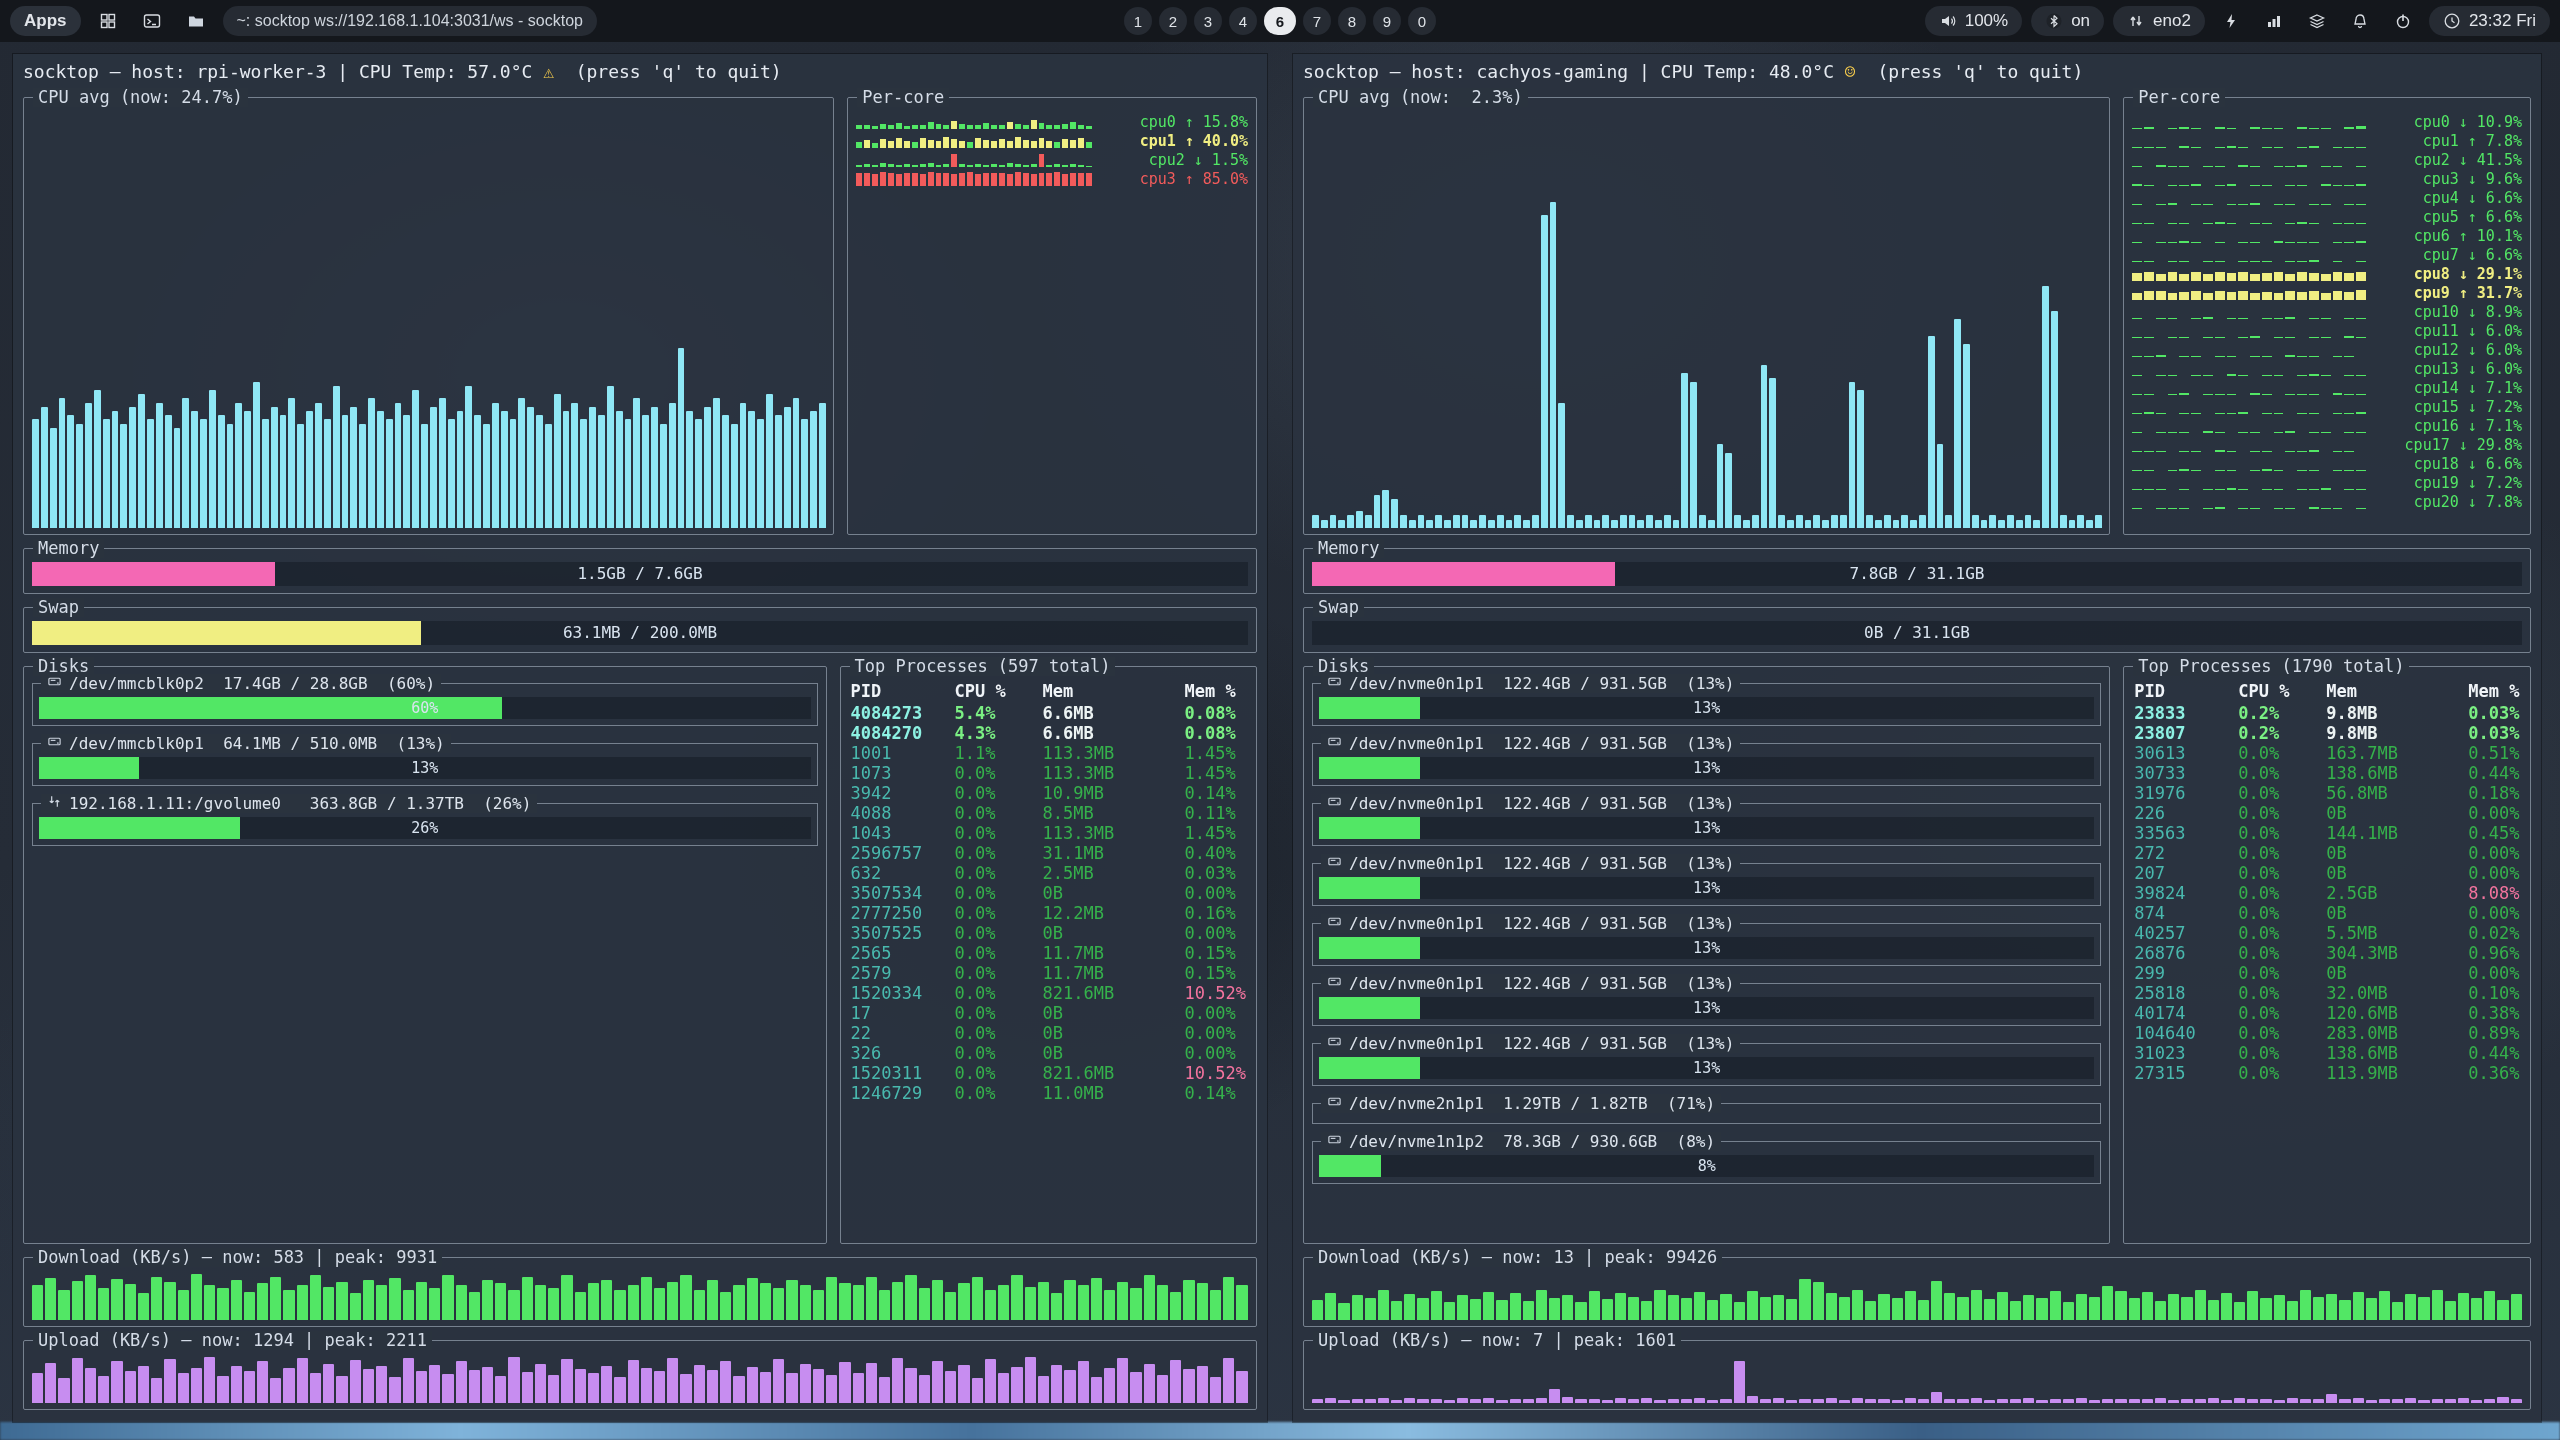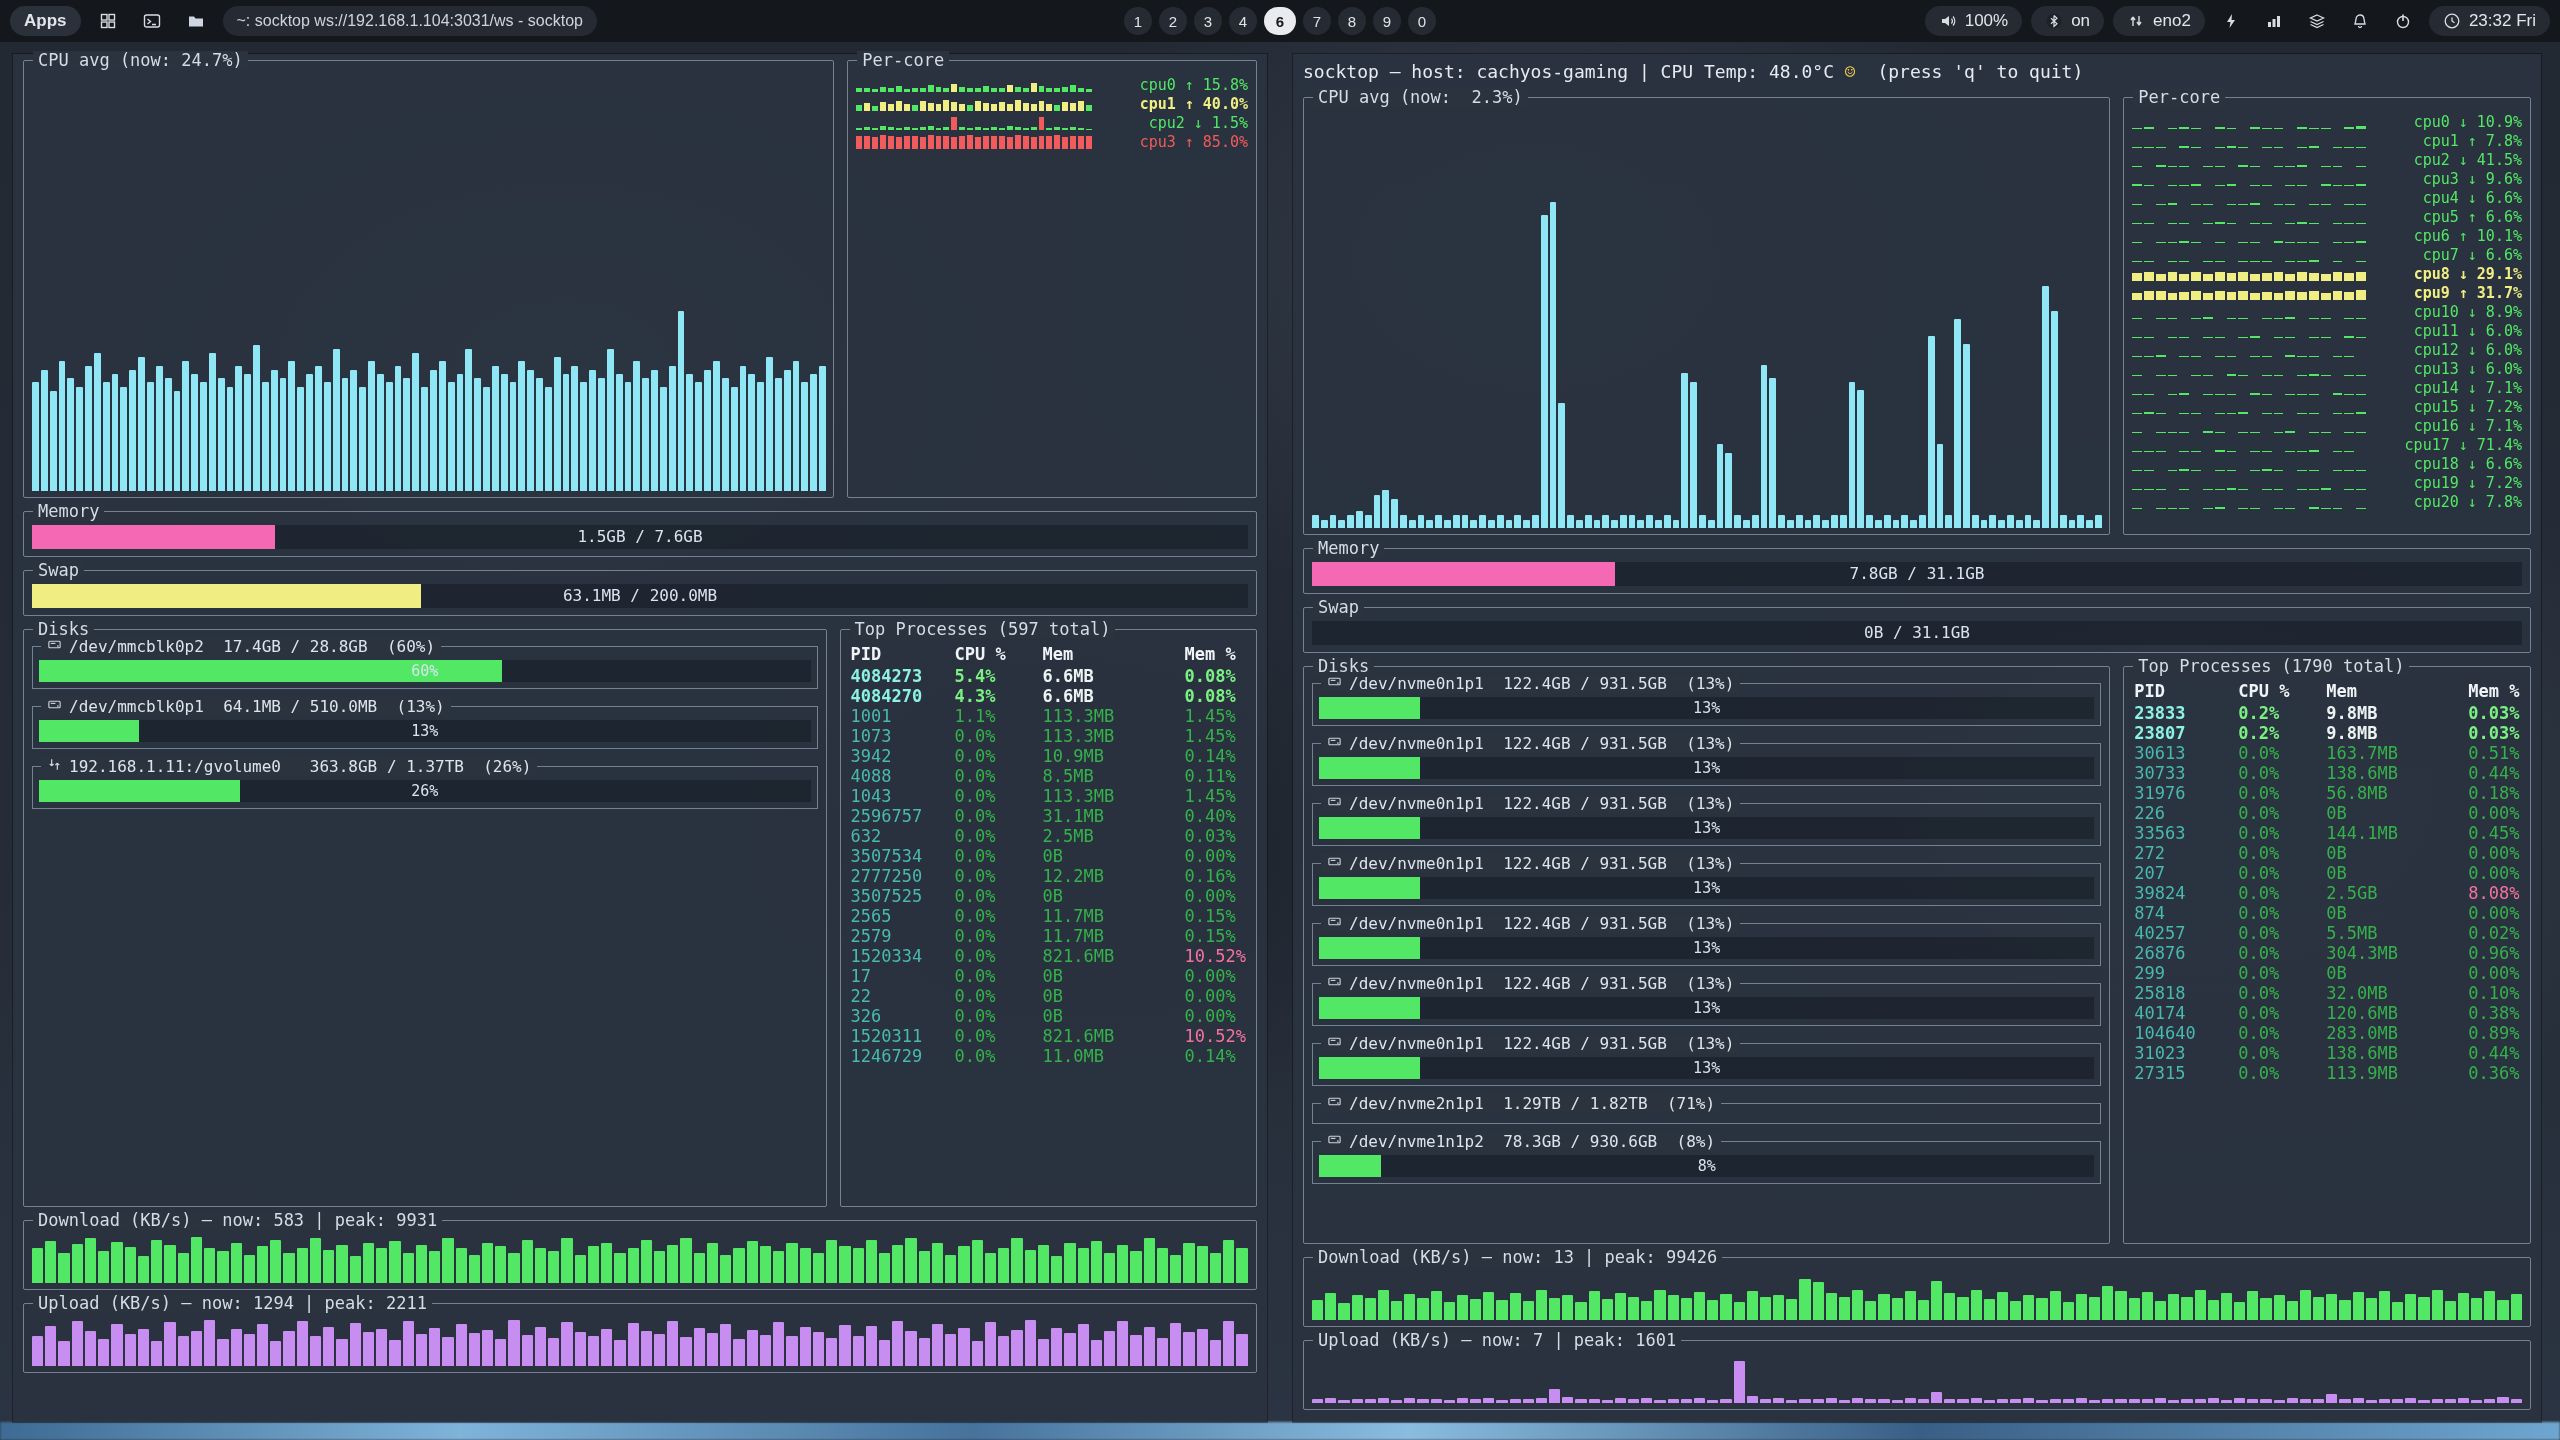--- a/index.html
+++ b/index.html
@@ -203,20 +203,21 @@
             <circle cx="9" cy="9" r="6.8" fill="none" stroke="#d9dde2" stroke-width="1.3"></circle>
             <path d="M9 5.5V9l2.5 1.8" fill="none" stroke="#d9dde2" stroke-width="1.3"></path>
           </svg>
         </span>
       <span>23:32 Fri</span>
     </div>
   </div>
 </header>
 
 <section class="window" id="win-left">
+  <div class="win-title"><span>socktop — host: rpi-worker-3 | CPU Temp: 57.0°C </span><span class="temp-icon">⚠</span><span>  (press 'q' to quit)</span></div>
 
   <div class="row top-row">
     <div class="panel cpu-panel">
       <span class="ptitle">CPU avg (now: 24.7%)</span>
       <div class="chart cpu-chart">
           <div class="bar" style="height: 26%; background: var(--cyan);"></div>
           <div class="bar" style="height: 29%; background: var(--cyan);"></div>
           <div class="bar" style="height: 24%; background: var(--cyan);"></div>
           <div class="bar" style="height: 31%; background: var(--cyan);"></div>
           <div class="bar" style="height: 27%; background: var(--cyan);"></div>
@@ -1280,21 +1281,21 @@
               <div class="sbar" style="height: 10%; background: var(--green);"></div>
               <div class="sbar" style="height: 4%; background: transparent;"></div>
               <div class="sbar" style="height: 6%; background: var(--green);"></div>
               <div class="sbar" style="height: 8%; background: var(--green);"></div>
               <div class="sbar" style="height: 12%; background: var(--green);"></div>
               <div class="sbar" style="height: 4%; background: transparent;"></div>
               <div class="sbar" style="height: 6%; background: var(--green);"></div>
               <div class="sbar" style="height: 10%; background: var(--green);"></div>
               <div class="sbar" style="height: 4%; background: transparent;"></div>
             </div>
-            <span class="core-label t-green">cpu17 ↓ 71.4%</span>
+            <span class="core-label t-green">cpu17 ↓ 29.8%</span>
           </div>
           <div class="core-row">
             <div class="spark">
               <div class="sbar" style="height: 10%; background: var(--green);"></div>
               <div class="sbar" style="height: 6%; background: var(--green);"></div>
               <div class="sbar" style="height: 4%; background: transparent;"></div>
               <div class="sbar" style="height: 8%; background: var(--green);"></div>
               <div class="sbar" style="height: 12%; background: var(--green);"></div>
               <div class="sbar" style="height: 6%; background: var(--green);"></div>
               <div class="sbar" style="height: 4%; background: transparent;"></div>

